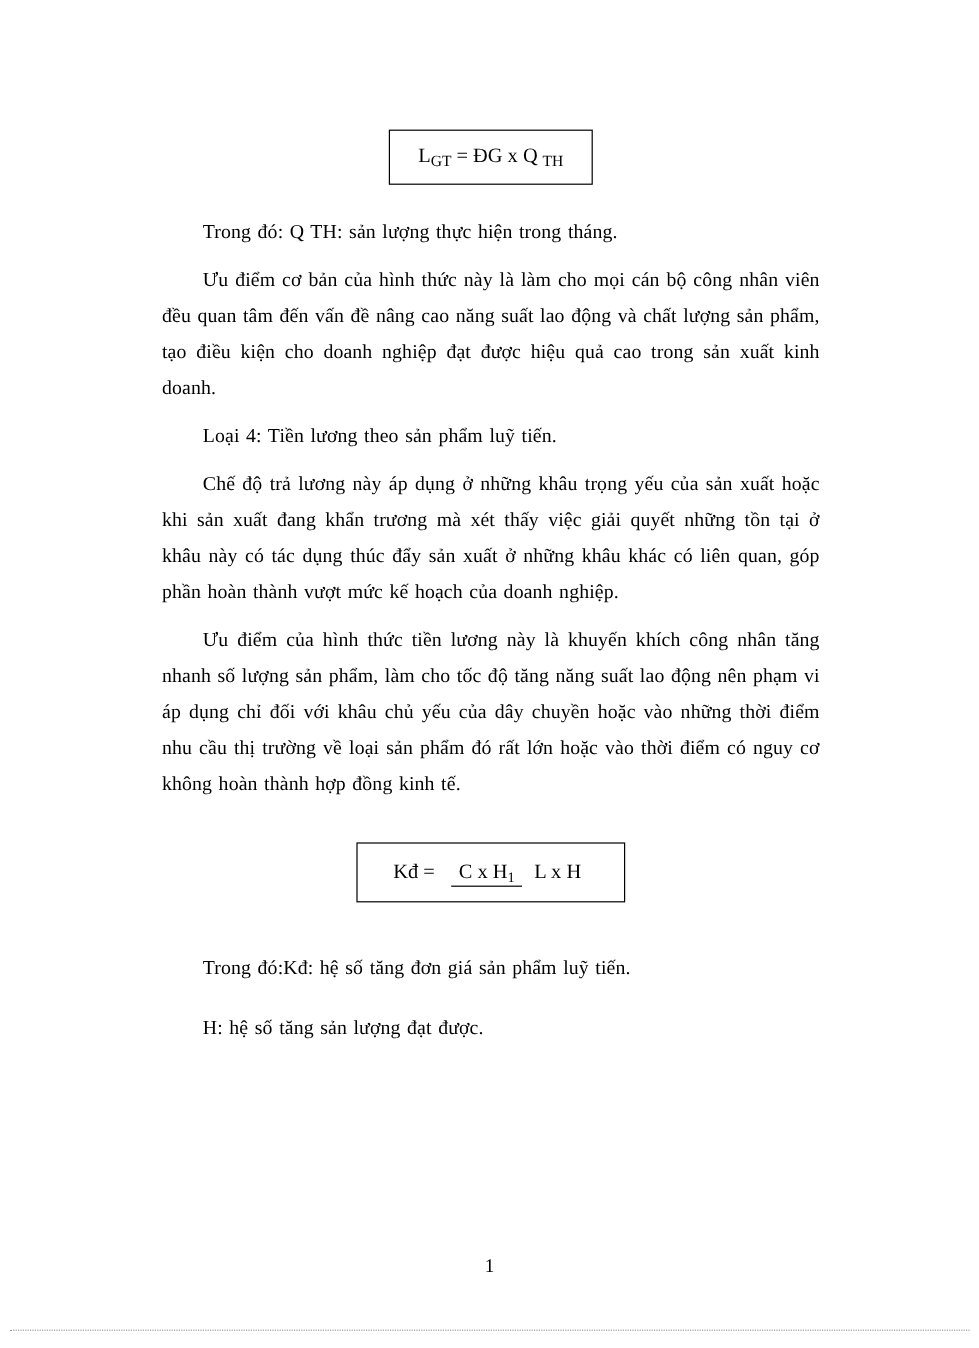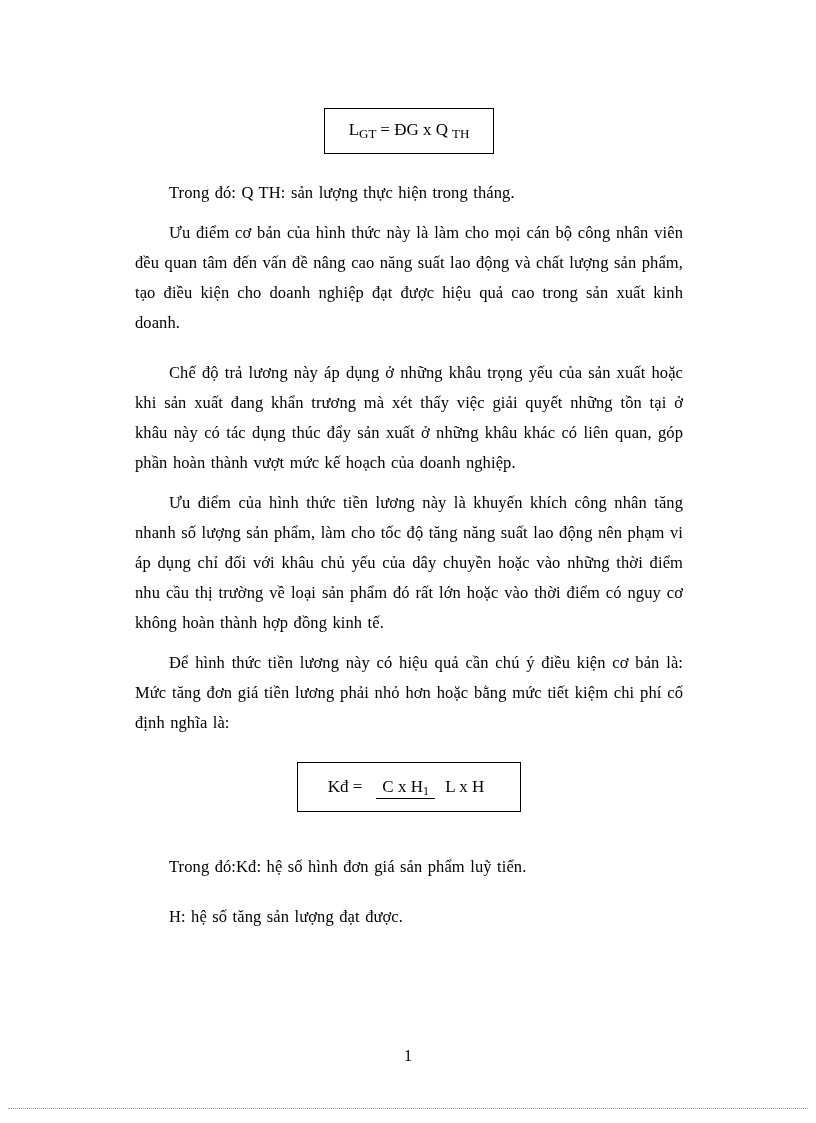--- a/index.html
+++ b/index.html
@@ -129,49 +129,49 @@
     <div class="spacer-24"></div>
 
     <p class="para">Trong đó: Q TH: sản lượng thực hiện trong tháng.</p>
 
     <div class="spacer-10"></div>
 
     <p class="para">Ưu điểm cơ bản của hình thức này là làm cho mọi cán bộ công nhân viên đều quan tâm đến vấn đề nâng cao năng suất lao động và chất lượng sản phẩm, tạo điều kiện cho doanh nghiệp đạt được hiệu quả cao trong sản xuất kinh doanh.</p>
 
     <div class="spacer-10"></div>
 
+    <p class="para">Loại 4: Tiền lương theo sản phẩm luỹ tiến.</p>
 
     <div class="spacer-10"></div>
 
     <p class="para">Chế độ trả lương này áp dụng ở những khâu trọng yếu của sản xuất hoặc khi sản xuất đang khẩn trương mà xét thấy việc giải quyết những tồn tại ở khâu này có tác dụng thúc đẩy sản xuất ở những khâu khác có liên quan, góp phần hoàn thành vượt mức kế hoạch của doanh nghiệp.</p>
 
     <div class="spacer-10"></div>
 
     <p class="para">Ưu điểm của hình thức tiền lương này là khuyến khích công nhân tăng nhanh số lượng sản phẩm, làm cho tốc độ tăng năng suất lao động nên phạm vi áp dụng chỉ đối với khâu chủ yếu của dây chuyền hoặc vào những thời điểm nhu cầu thị trường về loại sản phẩm đó rất lớn hoặc vào thời điểm có nguy cơ không hoàn thành hợp đồng kinh tế.</p>
 
     <div class="spacer-10"></div>
 
-    <p class="para">Để hình thức tiền lương này có hiệu quả cần chú ý điều kiện cơ bản là: Mức tăng đơn giá tiền lương phải nhỏ hơn hoặc bằng mức tiết kiệm chi phí cố định nghĩa là:</p>
 
     <div class="spacer-24"></div>
 
     <div class="formula-wrap">
       <div class="formula-box2">
         <span class="lhs">Kđ  =</span>
         <span class="frac">
           <span class="num"><span>C x H</span><span class="sub">1</span></span>
           <span class="den">L x H</span>
         </span>
       </div>
     </div>
 
     <div class="spacer-24"></div>
     <div class="spacer-16"></div>
 
-    <p class="para">Trong đó:Kđ: hệ số hình đơn giá sản phẩm luỹ tiến.</p>
+    <p class="para">Trong đó:Kđ: hệ số tăng đơn giá sản phẩm luỹ tiến.</p>
 
     <div class="spacer-10"></div>
 
 
     <div class="spacer-10"></div>
 
     <p class="para">H: hệ số tăng sản lượng đạt được.</p>
 
   </div>
 

